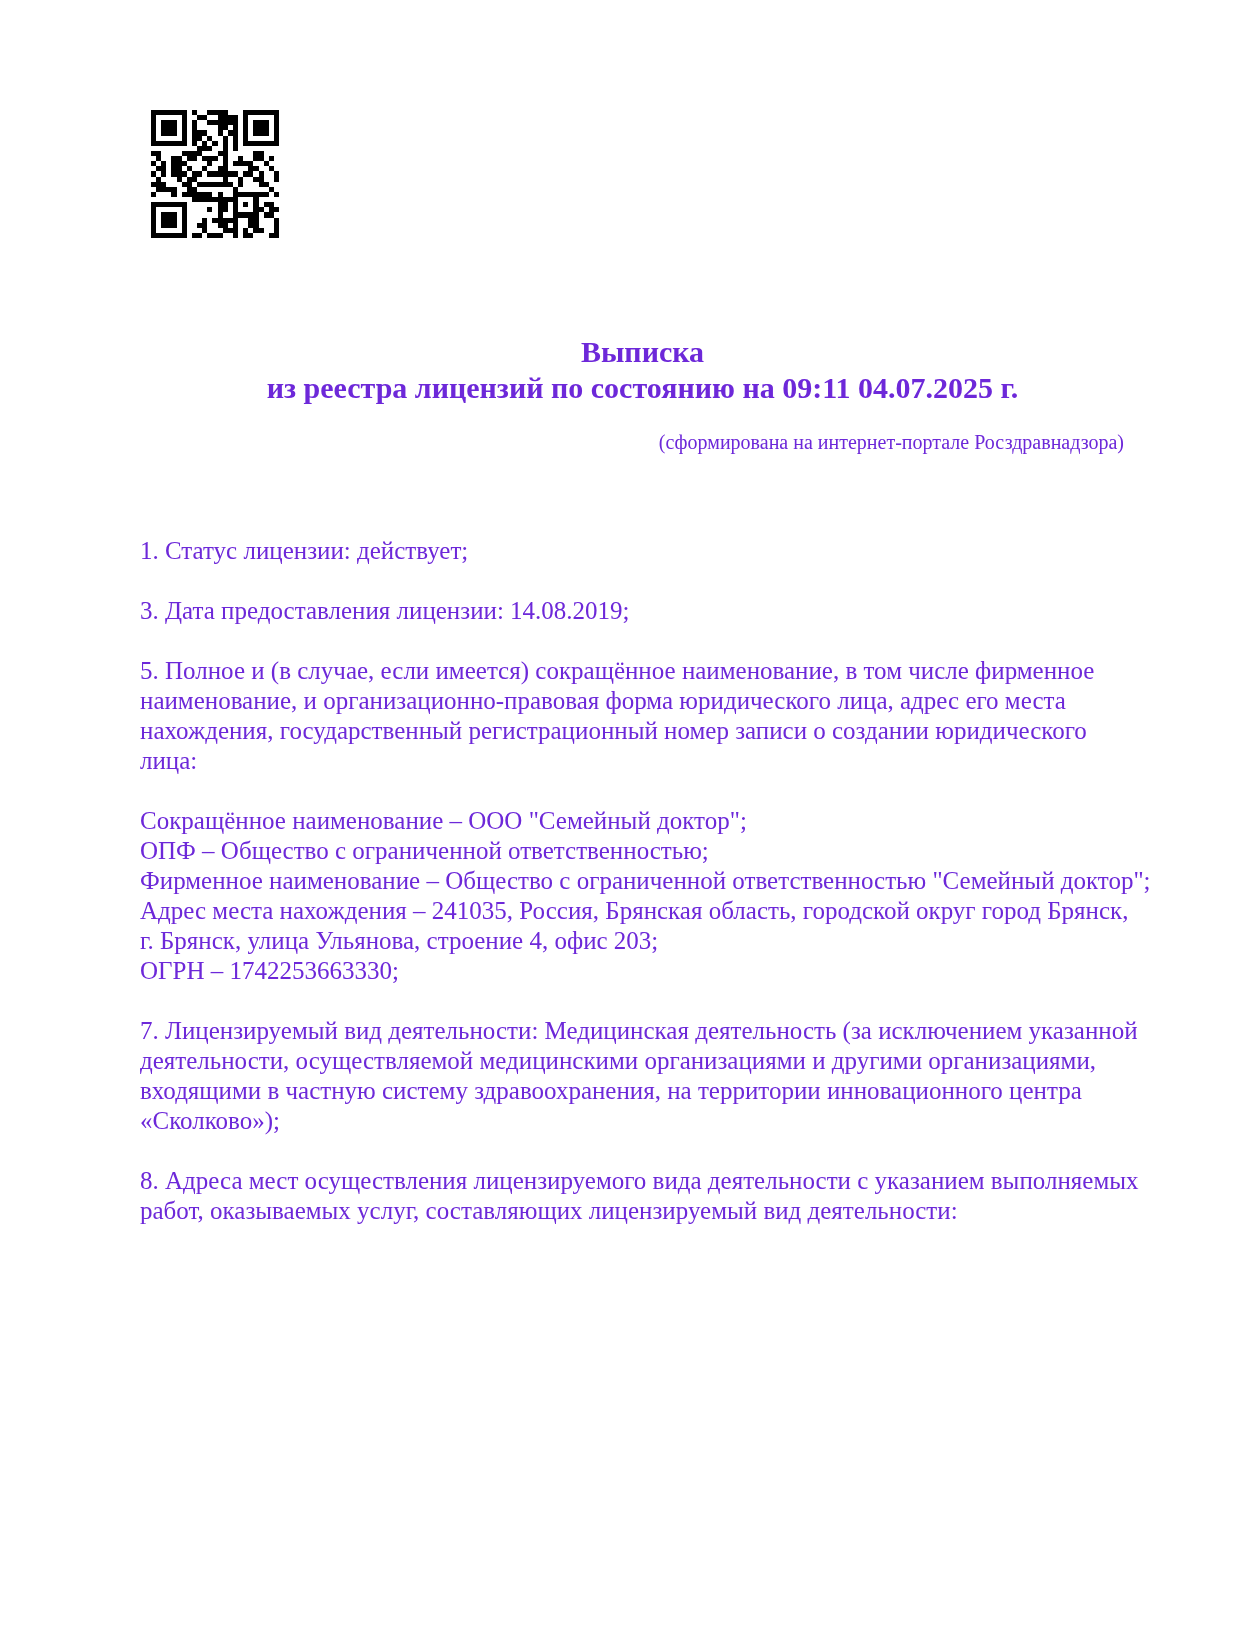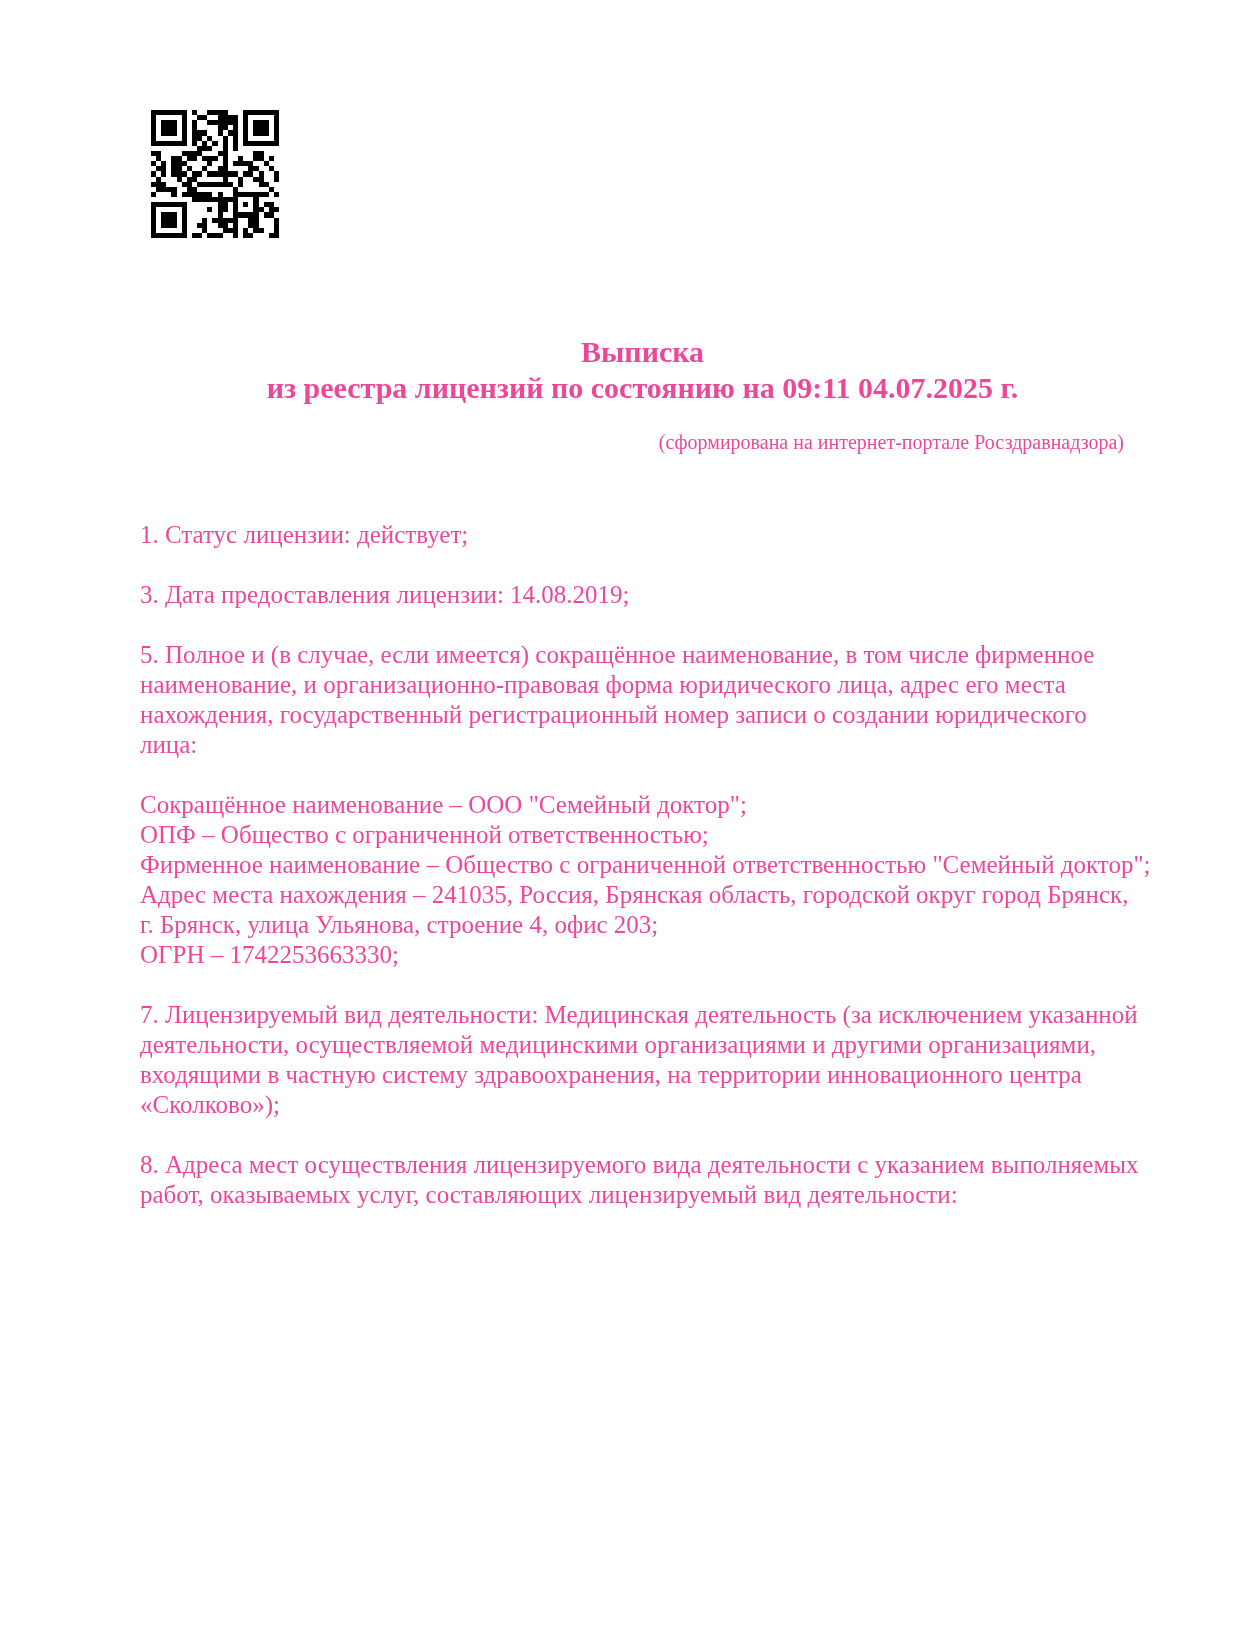--- a/index.html
+++ b/index.html
@@ -1,21 +1,21 @@
 <!DOCTYPE html>
 <html lang="ru"><head>
 <meta charset="utf-8">
 <style>
   html, body { margin: 0; padding: 0; background: #ffffff; }
   .page {
     position: relative;
     width: 1240px;
     height: 1650px;
     background: #ffffff;
-    color: #ec4899;
+    color: #6d28d9;
     font-family: "Liberation Serif", "DejaVu Serif", serif;
     overflow: hidden;
   }
   .qr {
     position: absolute;
     left: 151px;
     top: 110px;
     width: 128px;
     height: 128px;
   }
@@ -39,21 +39,21 @@
     line-height: 25px;
   }
   .content {
     position: absolute;
     left: 140px;
     top: 520px;
     width: 1005px;
     font-size: 25px;
     line-height: 30px;
   }
-  .content p { margin: 0 0 30px 0; }
+  .content p { margin: 16px 0 30px 0; }
   .company-block { margin: 0 0 30px 0; }
   .company-block .one-line { white-space: nowrap; }
 </style>
 </head>
 <body>
 
 <div class="page">
 
   <div class="qr">
     <svg viewBox="0 0 25 25" shape-rendering="crispEdges">

